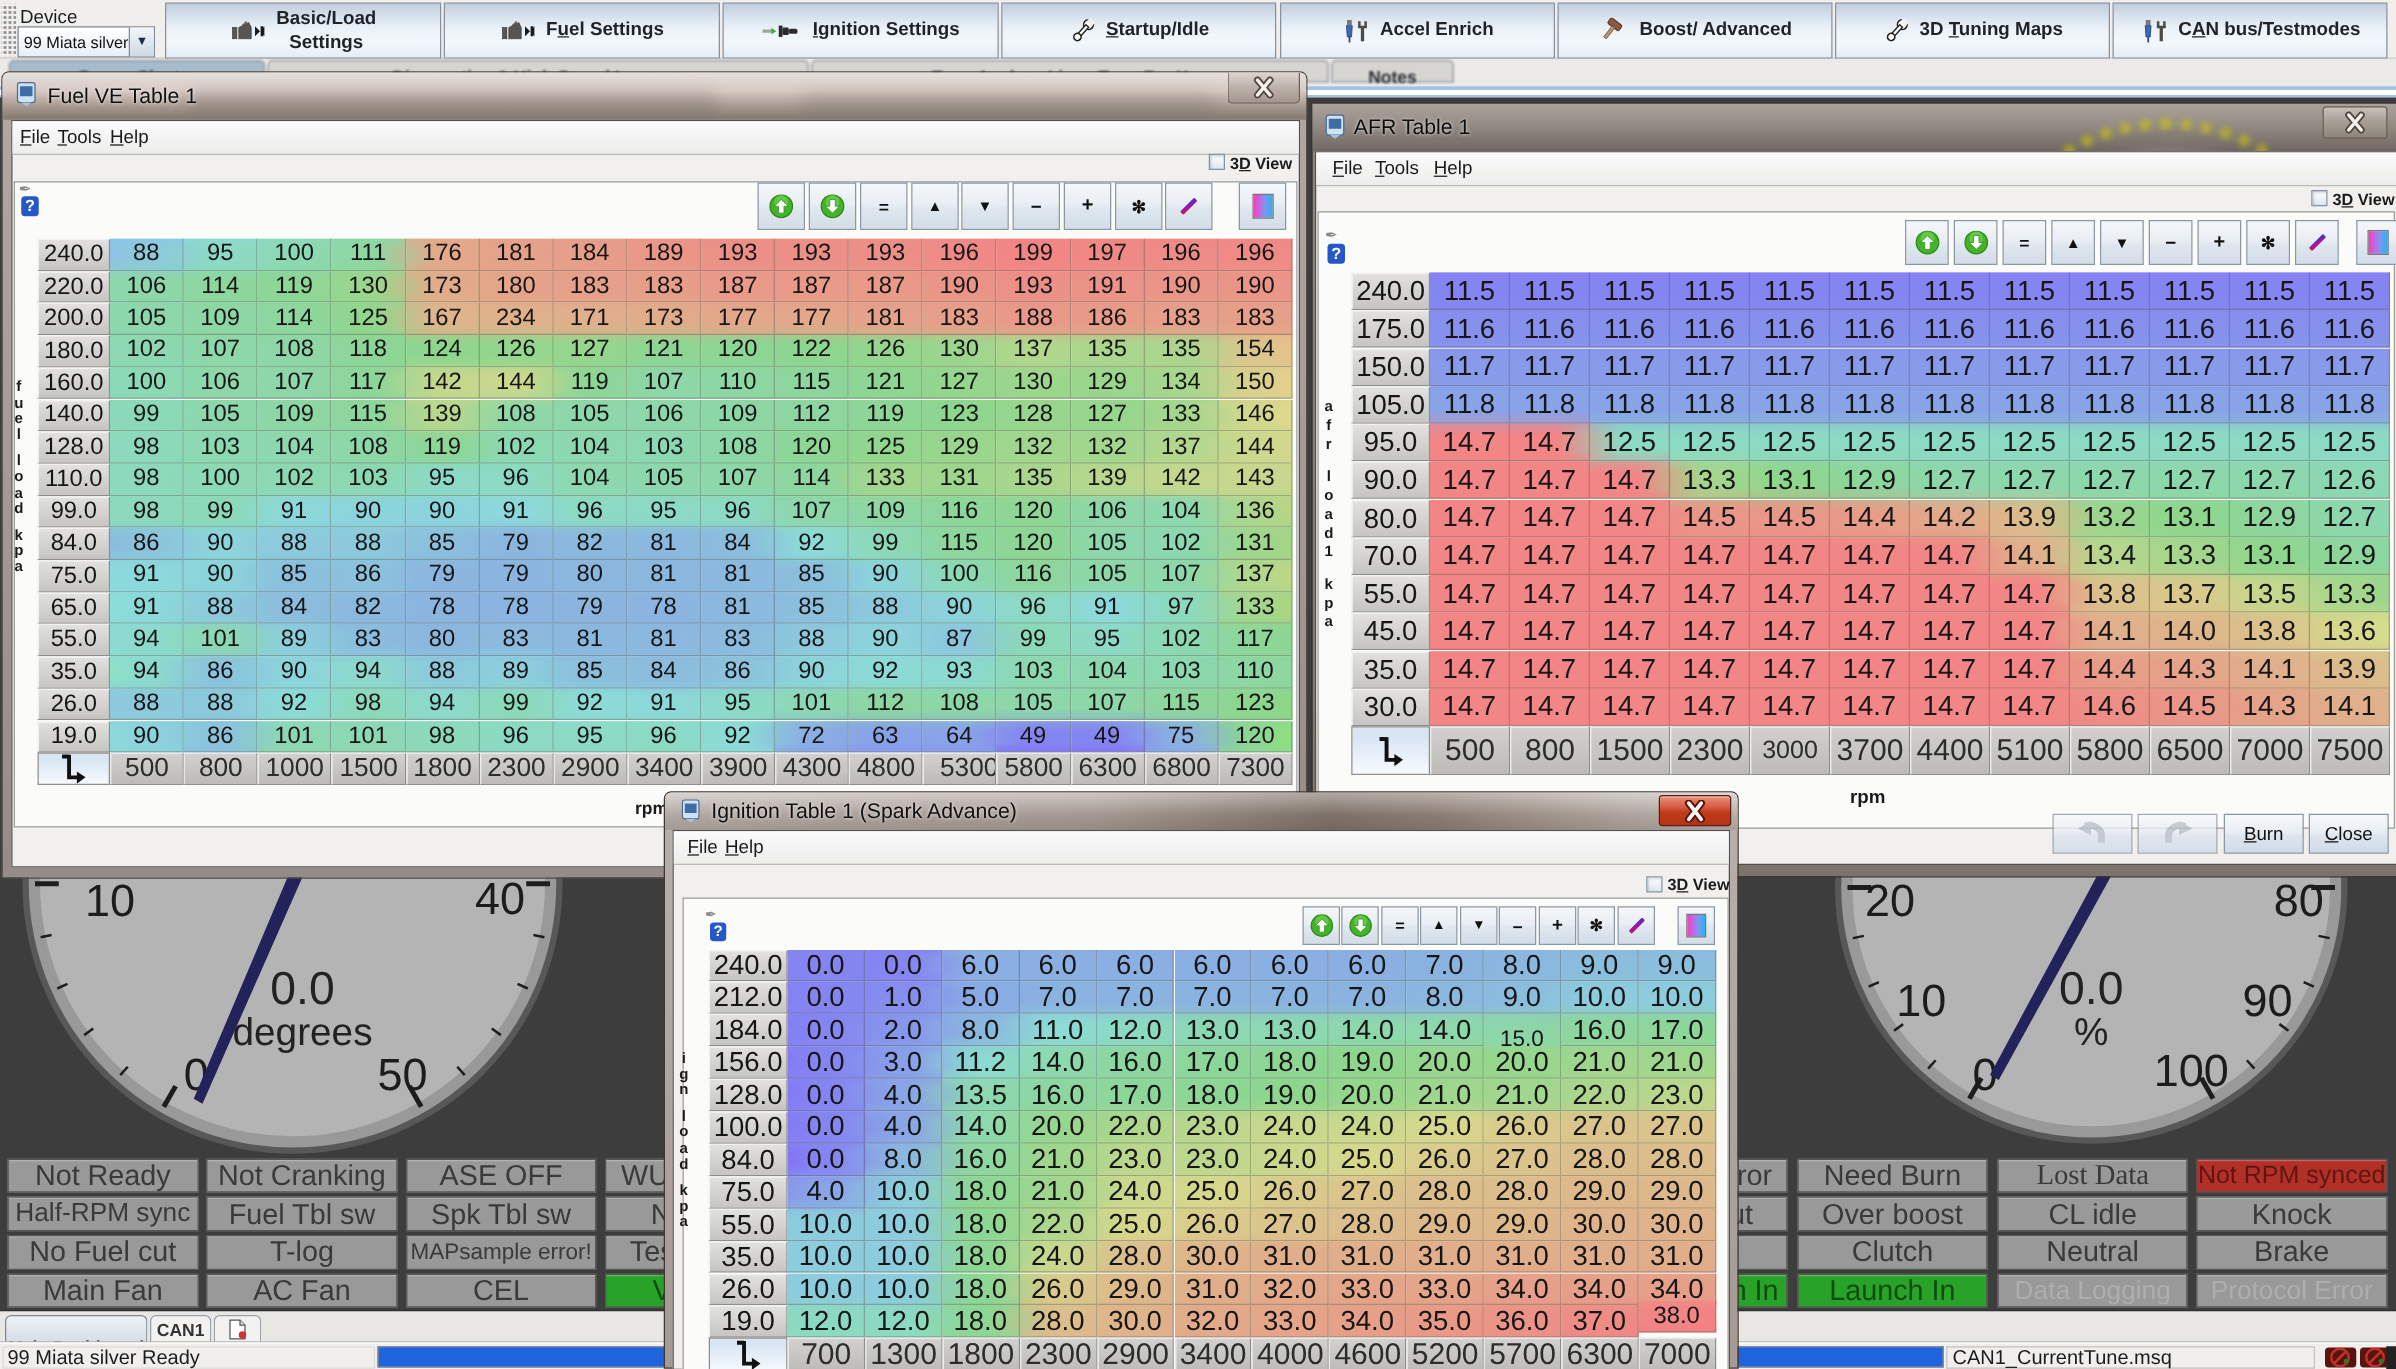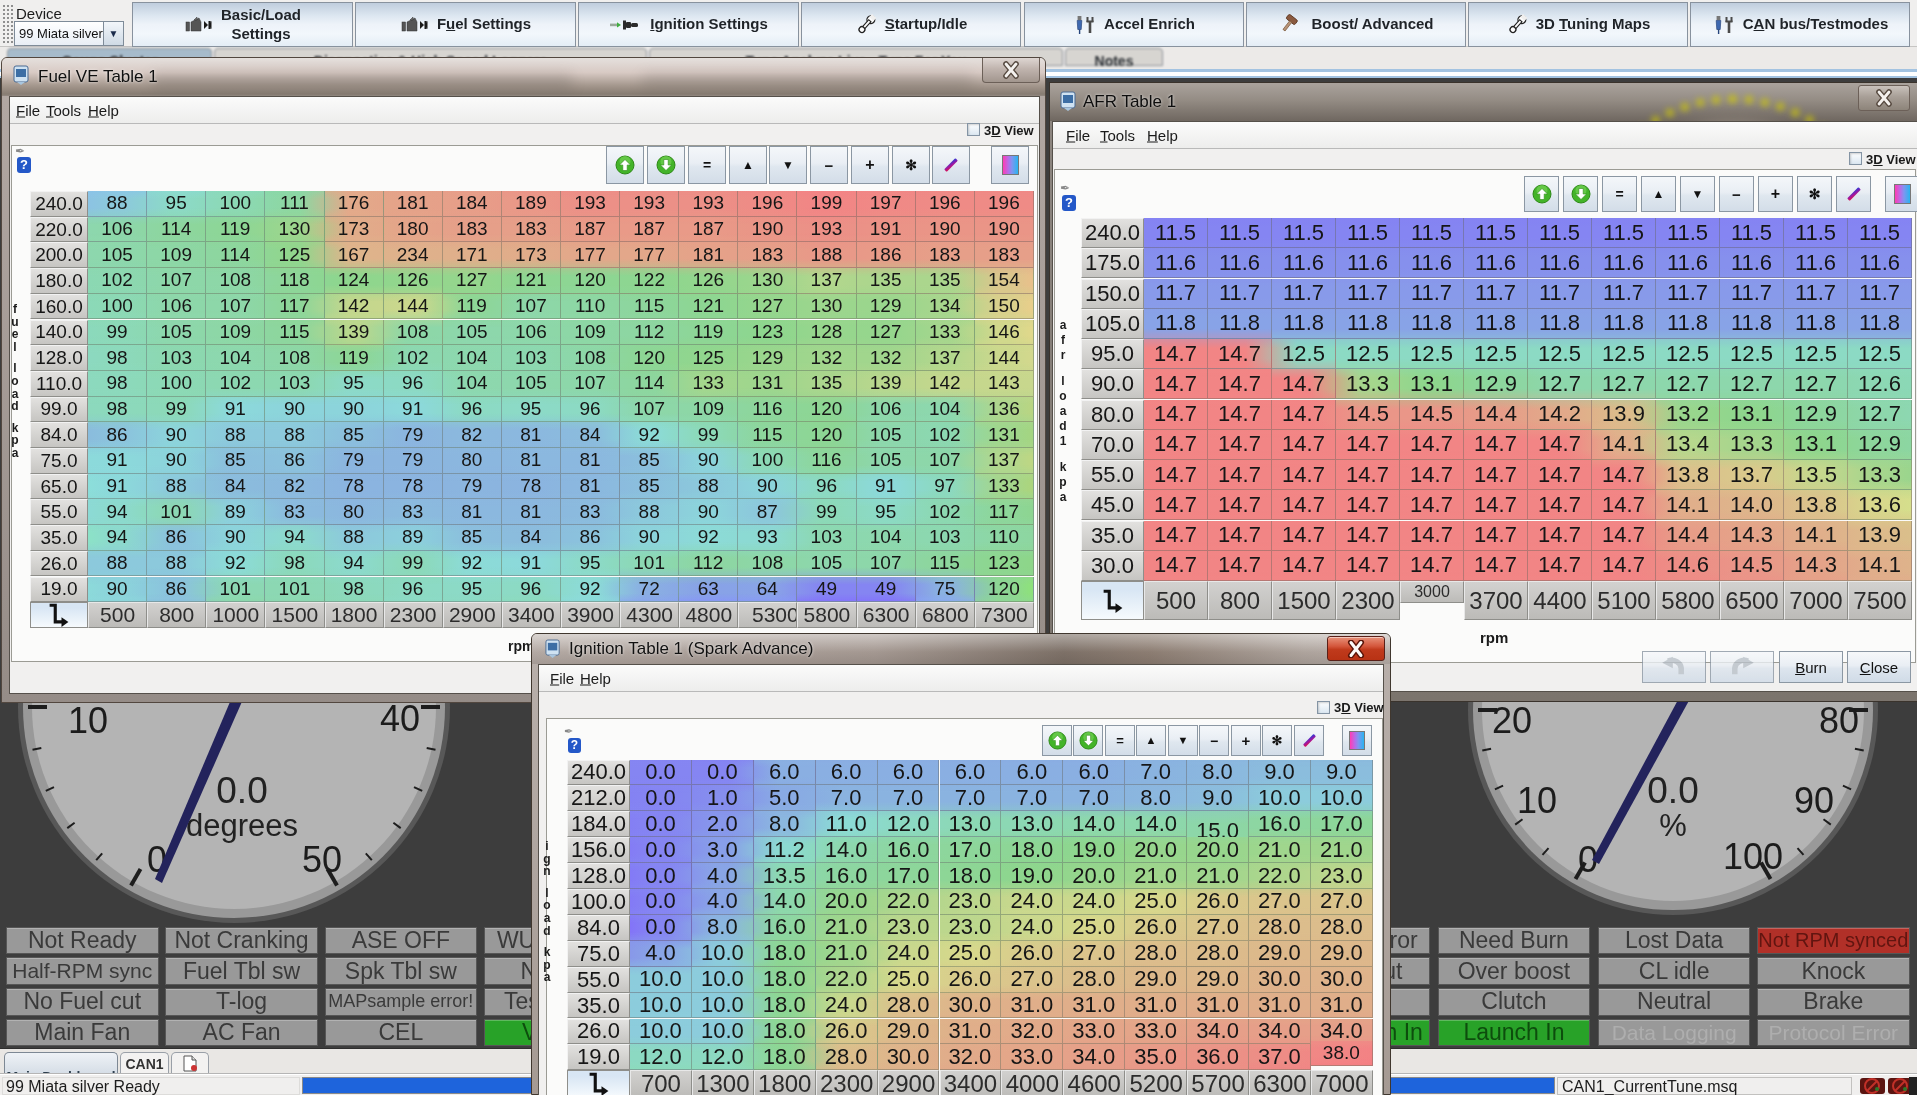--- a/index.html
+++ b/index.html
@@ -242,21 +242,21 @@
 <div class="ind" style="left:6px;top:988.1px;width:152.5px;height:27.5px;">No Fuel cut</div>
 <div class="ind" style="left:165.3px;top:988.1px;width:152.5px;height:27.5px;">T-log</div>
 <div class="ind" style="left:324.6px;top:988.1px;width:152.5px;height:27.5px;background:#999;color:#3a3a3a;font-size:18px;">MAPsample error!</div>
 <div class="ind" style="left:483.9px;top:988.1px;width:152.5px;height:27.5px;">Test mode!</div>
 <div class="ind" style="left:6px;top:1018.9px;width:152.5px;height:27.5px;">Main Fan</div>
 <div class="ind" style="left:165.3px;top:1018.9px;width:152.5px;height:27.5px;">AC Fan</div>
 <div class="ind" style="left:324.6px;top:1018.9px;width:152.5px;height:27.5px;">CEL</div>
 <div class="ind" style="left:483.9px;top:1018.9px;width:152.5px;height:27.5px;background:#28a228;color:#0d4d0d;">VVT on</div>
 <div class="ind" style="left:1277.5px;top:926.5px;width:152.5px;height:27.5px;">Sensor error</div>
 <div class="ind" style="left:1437.7px;top:926.5px;width:152.5px;height:27.5px;">Need Burn</div>
-<div class="ind" style="left:1597.9px;top:926.5px;width:152.5px;height:27.5px;">Lost Data</div>
+<div class="ind" style="left:1597.9px;top:926.5px;width:152.5px;height:27.5px;font-family:Liberation Serif, serif;">Lost Data</div>
 <div class="ind" style="left:1757.1px;top:926.5px;width:152.5px;height:27.5px;background:#b13028;color:#611510;font-size:20px;">Not RPM synced</div>
 <div class="ind" style="left:1277.5px;top:957.3px;width:152.5px;height:27.5px;">Spark cut</div>
 <div class="ind" style="left:1437.7px;top:957.3px;width:152.5px;height:27.5px;">Over boost</div>
 <div class="ind" style="left:1597.9px;top:957.3px;width:152.5px;height:27.5px;">CL idle</div>
 <div class="ind" style="left:1757.1px;top:957.3px;width:152.5px;height:27.5px;">Knock</div>
 <div class="ind" style="left:1277.5px;top:988.1px;width:152.5px;height:27.5px;">Idle</div>
 <div class="ind" style="left:1437.7px;top:988.1px;width:152.5px;height:27.5px;">Clutch</div>
 <div class="ind" style="left:1597.9px;top:988.1px;width:152.5px;height:27.5px;">Neutral</div>
 <div class="ind" style="left:1757.1px;top:988.1px;width:152.5px;height:27.5px;">Brake</div>
 <div class="ind" style="left:1277.5px;top:1018.9px;width:152.5px;height:27.5px;background:#28a228;color:#0d4d0d;">
@@ -934,21 +934,21 @@
     <div class="corner" style="left:0;top:363.0px;width:63px;height:39px;">
       <svg width="30" height="30" viewBox="0 0 24 24">
         <path d="M4.5 4.2 L9 4.2 M9 3 L9 17.5 L15 17.5" stroke="#111" stroke-width="2.5" fill="none"></path>
         <path d="M14 13.8 L19.5 17.5 L14 21.6 Z" fill="#111"></path>
       </svg>
     </div>
     <div class="ax" style="left:63.0px;top:363.0px;width:64.00px;height:39px;font-size:24px;">500</div>
     <div class="ax" style="left:127.0px;top:363.0px;width:64.00px;height:39px;font-size:24px;">800</div>
     <div class="ax" style="left:191.0px;top:363.0px;width:64.00px;height:39px;font-size:24px;">1500</div>
     <div class="ax" style="left:255.0px;top:363.0px;width:64.00px;height:39px;font-size:24px;">2300</div>
-    <div class="ax" style="left:319.0px;top:363.0px;width:64.00px;height:22px;font-size:16px;">3000</div>
+    <div class="ax" style="left:319.0px;top:363.0px;width:64.00px;height:39px;font-size:20px;">3000</div>
     <div class="ax" style="left:383.0px;top:363.0px;width:64.00px;height:39px;font-size:24px;">3700</div>
     <div class="ax" style="left:447.0px;top:363.0px;width:64.00px;height:39px;font-size:24px;">4400</div>
     <div class="ax" style="left:511.0px;top:363.0px;width:64.00px;height:39px;font-size:24px;">5100</div>
     <div class="ax" style="left:575.0px;top:363.0px;width:64.00px;height:39px;font-size:24px;">5800</div>
     <div class="ax" style="left:639.0px;top:363.0px;width:64.00px;height:39px;font-size:24px;">6500</div>
     <div class="ax" style="left:703.0px;top:363.0px;width:64.00px;height:39px;font-size:24px;">7000</div>
     <div class="ax" style="left:767.0px;top:363.0px;width:64.00px;height:39px;font-size:24px;">7500</div>
   </div>
 <div style="position:absolute;z-index:11;left:1056px;top:318px;width:14px;text-align:center;font-family:'Liberation Sans',sans-serif;font-weight:bold;font-size:12px;line-height:15px;color:#1a1a1a;">
     <div>a</div>
@@ -1071,21 +1071,21 @@
     <div class="rh" style="left:0;top:51.8px;width:63px;height:25.9px;font-size:22px;">184.0</div>
     <div class="dc" style="left:63.0px;top:51.8px;width:61.90px;height:25.90px;font-size:22px;background:linear-gradient(180deg,rgba(133,133,242,.55),rgba(133,133,242,0) 32%,rgba(133,133,242,0) 68%,rgba(133,133,242,.55)),linear-gradient(90deg,#847ff4,#8585f2 40%,#8585f2 60%,#868eee);">0.0</div>
     <div class="dc" style="left:124.9px;top:51.8px;width:61.90px;height:25.90px;font-size:22px;background:linear-gradient(180deg,rgba(134,146,236,.55),rgba(134,146,236,0) 32%,rgba(135,155,234,0) 68%,rgba(135,155,234,.55)),linear-gradient(90deg,#868eee,#8797eb 40%,#8797eb 60%,#89a7e5);">2.0</div>
     <div class="dc" style="left:186.8px;top:51.8px;width:61.90px;height:25.90px;font-size:22px;background:linear-gradient(180deg,rgba(138,176,225,.55),rgba(138,176,225,0) 32%,rgba(139,200,216,0) 68%,rgba(139,200,216,.55)),linear-gradient(90deg,#89a7e5,#8bb7df 40%,#8bb7df 60%,#8bc9da);">8.0</div>
     <div class="dc" style="left:248.7px;top:51.8px;width:61.90px;height:25.90px;font-size:22px;background:linear-gradient(180deg,rgba(139,199,218,.55),rgba(139,199,218,0) 32%,rgba(140,217,193,0) 68%,rgba(140,217,193,.55)),linear-gradient(90deg,#8bc9da,#8cdbd5 40%,#8cdbd5 60%,#8cdacb);">11.0</div>
     <div class="dc" style="left:310.6px;top:51.8px;width:61.90px;height:25.90px;font-size:22px;background:linear-gradient(180deg,rgba(139,198,209,.55),rgba(139,198,209,0) 32%,rgba(140,215,177,0) 68%,rgba(140,215,177,.55)),linear-gradient(90deg,#8cdacb,#8cd9c2 40%,#8cd9c2 60%,#8cd8bb);">12.0</div>
     <div class="dc" style="left:372.5px;top:51.8px;width:61.90px;height:25.90px;font-size:22px;background:linear-gradient(180deg,rgba(139,197,202,.55),rgba(139,197,202,0) 32%,rgba(140,215,167,0) 68%,rgba(140,215,167,.55)),linear-gradient(90deg,#8cd8bb,#8cd8b4 40%,#8cd8b4 60%,#8cd8b4);">13.0</div>
     <div class="dc" style="left:434.4px;top:51.8px;width:61.90px;height:25.90px;font-size:22px;background:linear-gradient(180deg,rgba(139,197,202,.55),rgba(139,197,202,0) 32%,rgba(140,215,164,0) 68%,rgba(140,215,164,.55)),linear-gradient(90deg,#8cd8b4,#8cd8b4 40%,#8cd8b4 60%,#8cd8b0);">13.0</div>
     <div class="dc" style="left:496.3px;top:51.8px;width:61.90px;height:25.90px;font-size:22px;background:linear-gradient(180deg,rgba(139,197,198,.55),rgba(139,197,198,0) 32%,rgba(141,215,157,0) 68%,rgba(141,215,157,.55)),linear-gradient(90deg,#8cd8b0,#8dd8ad 40%,#8dd8ad 60%,#8dd8ad);">14.0</div>
     <div class="dc" style="left:558.2px;top:51.8px;width:61.90px;height:25.90px;font-size:22px;background:linear-gradient(180deg,rgba(140,199,198,.55),rgba(140,199,198,0) 32%,rgba(146,215,157,0) 68%,rgba(146,215,157,.55)),linear-gradient(90deg,#8dd8ad,#8dd8ad 40%,#8dd8ad 60%,#8dd7aa);">14.0</div>
-    <div class="dc" style="left:620.1px;top:51.8px;width:61.90px;height:41px;font-size:22px;background:linear-gradient(180deg,rgba(140,202,194,.55),rgba(140,202,194,0) 32%,rgba(146,214,154,0) 68%,rgba(146,214,154,.55)),linear-gradient(90deg,#8dd7aa,#8dd7a7 40%,#8dd7a7 60%,#8dd6a3);text-align:right;">15.0</div>
+    <div class="dc" style="left:620.1px;top:51.8px;width:61.90px;height:41px;font-size:18px;background:linear-gradient(180deg,rgba(140,202,194,.55),rgba(140,202,194,0) 32%,rgba(146,214,154,0) 68%,rgba(146,214,154,.55)),linear-gradient(90deg,#8dd7aa,#8dd7a7 40%,#8dd7a7 60%,#8dd6a3);text-align:right;">15.0</div>
     <div class="dc" style="left:682.0px;top:51.8px;width:61.90px;height:25.90px;font-size:22px;background:linear-gradient(180deg,rgba(140,209,190,.55),rgba(140,209,190,0) 32%,rgba(150,214,150,0) 68%,rgba(150,214,150,.55)),linear-gradient(90deg,#8dd6a3,#8dd6a0 40%,#8dd6a0 60%,#8dd69d);">16.0</div>
     <div class="dc" style="left:743.9px;top:51.8px;width:61.90px;height:25.90px;font-size:22px;background:linear-gradient(180deg,rgba(140,209,187,.55),rgba(140,209,187,0) 32%,rgba(150,214,147,0) 68%,rgba(150,214,147,.55)),linear-gradient(90deg,#8dd69d,#8dd69a 40%,#8dd69a 60%,#8dd698);">17.0</div>
     <div class="rh" style="left:0;top:77.7px;width:63px;height:25.9px;font-size:22px;">156.0</div>
     <div class="dc" style="left:63.0px;top:77.7px;width:61.90px;height:25.90px;font-size:22px;background:linear-gradient(180deg,rgba(133,133,242,.55),rgba(133,133,242,0) 32%,rgba(133,133,242,0) 68%,rgba(133,133,242,.55)),linear-gradient(90deg,#847cf5,#8585f2 40%,#8585f2 60%,#8692ed);">0.0</div>
     <div class="dc" style="left:124.9px;top:77.7px;width:61.90px;height:25.90px;font-size:22px;background:linear-gradient(180deg,rgba(135,155,234,.55),rgba(135,155,234,0) 32%,rgba(136,162,231,0) 68%,rgba(136,162,231,.55)),linear-gradient(90deg,#8692ed,#889fe9 40%,#889fe9 60%,#8abcdd);">3.0</div>
     <div class="dc" style="left:186.8px;top:77.7px;width:61.90px;height:25.90px;font-size:22px;background:linear-gradient(180deg,rgba(139,200,216,.55),rgba(139,200,216,0) 32%,rgba(140,217,193,0) 68%,rgba(140,217,193,.55)),linear-gradient(90deg,#8abcdd,#8cdad1 40%,#8cdad1 60%,#8cd9bf);">11.2</div>
     <div class="dc" style="left:248.7px;top:77.7px;width:61.90px;height:25.90px;font-size:22px;background:linear-gradient(180deg,rgba(140,217,193,.55),rgba(140,217,193,0) 32%,rgba(141,215,166,0) 68%,rgba(141,215,166,.55)),linear-gradient(90deg,#8cd9bf,#8dd8ad 40%,#8dd8ad 60%,#8dd7a6);">14.0</div>
     <div class="dc" style="left:310.6px;top:77.7px;width:61.90px;height:25.90px;font-size:22px;background:linear-gradient(180deg,rgba(140,215,177,.55),rgba(140,215,177,0) 32%,rgba(141,214,157,0) 68%,rgba(141,214,157,.55)),linear-gradient(90deg,#8dd7a6,#8dd6a0 40%,#8dd6a0 60%,#8dd69d);">16.0</div>
     <div class="dc" style="left:372.5px;top:77.7px;width:61.90px;height:25.90px;font-size:22px;background:linear-gradient(180deg,rgba(140,215,167,.55),rgba(140,215,167,0) 32%,rgba(141,214,151,0) 68%,rgba(141,214,151,.55)),linear-gradient(90deg,#8dd69d,#8dd69a 40%,#8dd69a 60%,#8dd697);">17.0</div>
     <div class="dc" style="left:434.4px;top:77.7px;width:61.90px;height:25.90px;font-size:22px;background:linear-gradient(180deg,rgba(140,215,164,.55),rgba(140,215,164,0) 32%,rgba(141,214,144,0) 68%,rgba(141,214,144,.55)),linear-gradient(90deg,#8dd697,#8dd694 40%,#8dd694 60%,#8dd690);">18.0</div>

